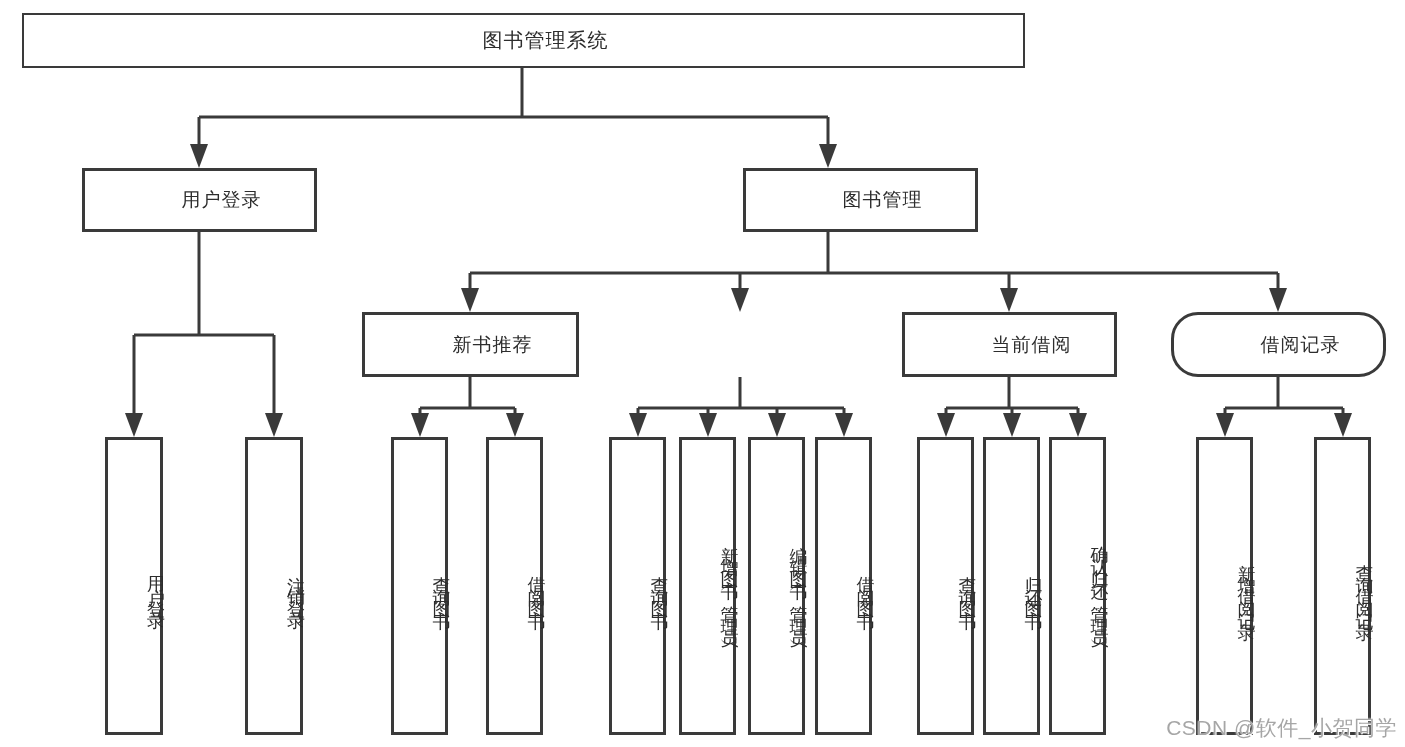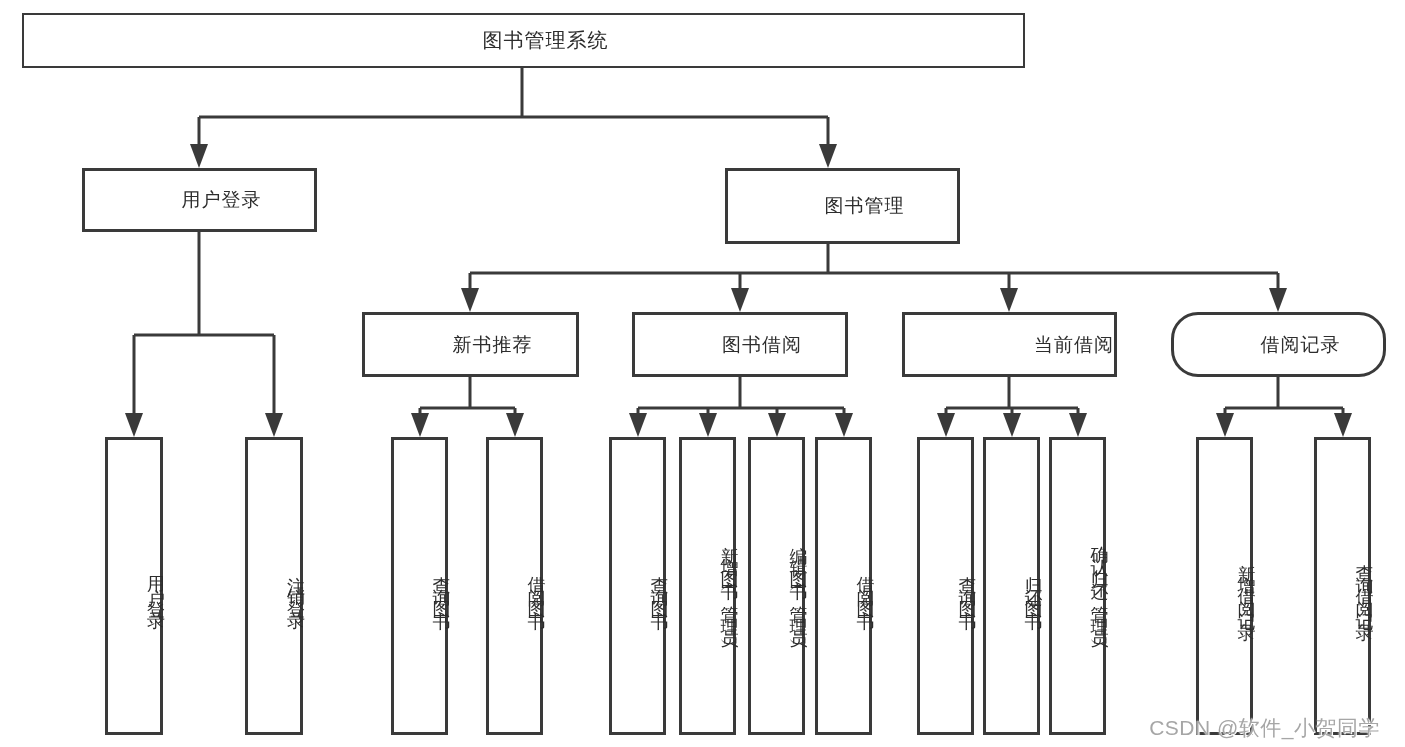--- a/index.html
+++ b/index.html
@@ -20,21 +20,21 @@
   .node.leaf{font-size:18px;}
   .leaf .vtext{
     writing-mode:vertical-rl;
     text-orientation:mixed;
     letter-spacing:12px;
     line-height:1;
     white-space:nowrap;
   }
   .watermark{
     position:absolute;
-    right:25px;bottom:5px;
+    right:8px;bottom:5px;
     font-size:21px;
     color:#a6a6a6;
     text-shadow:0 0 2px #ffffff,1px 1px 0 #ffffff;
     letter-spacing:0.5px;
     white-space:nowrap;
   }
 </style>
 </head>
 <body>
 
@@ -83,31 +83,28 @@
     </g>
   </svg>
 
   <div class="node root" style="left:22px;top:13px;width:1003px;height:55px;">
     <span>图书管理系统</span>
   </div>
 
   <div class="node branch" style="left:82px;top:168px;width:235px;height:64px;">
     <span>用户登录</span>
   </div>
-  <div class="node branch" style="left:725px;top:168px;width:235px;height:76px;">
+  <div class="node branch" style="left:743px;top:168px;width:235px;height:64px;">
     <span>图书管理</span>
   </div>
 
   <div class="node branch" style="left:362px;top:312px;width:217px;height:65px;align-items:center;">
     <span>新书推荐</span>
   </div>
-  <div class="node branch" style="left:632px;top:312px;width:216px;height:65px;">
-    <span>图书借阅</span>
-  </div>
-  <div class="node branch" style="left:902px;top:312px;width:215px;height:65px;justify-content:flex-end;">
+  <div class="node branch" style="left:902px;top:312px;width:215px;height:65px;">
     <span>当前借阅</span>
   </div>
   <div class="node branch" style="left:1171px;top:312px;width:215px;height:65px;border-radius:27px;">
     <span>借阅记录</span>
   </div>
 
   <div class="node leaf" style="left:105px;top:437px;width:58px;height:298px;">
     <span class="vtext">用户登录</span>
   </div>
   <div class="node leaf" style="left:245px;top:437px;width:58px;height:298px;">

